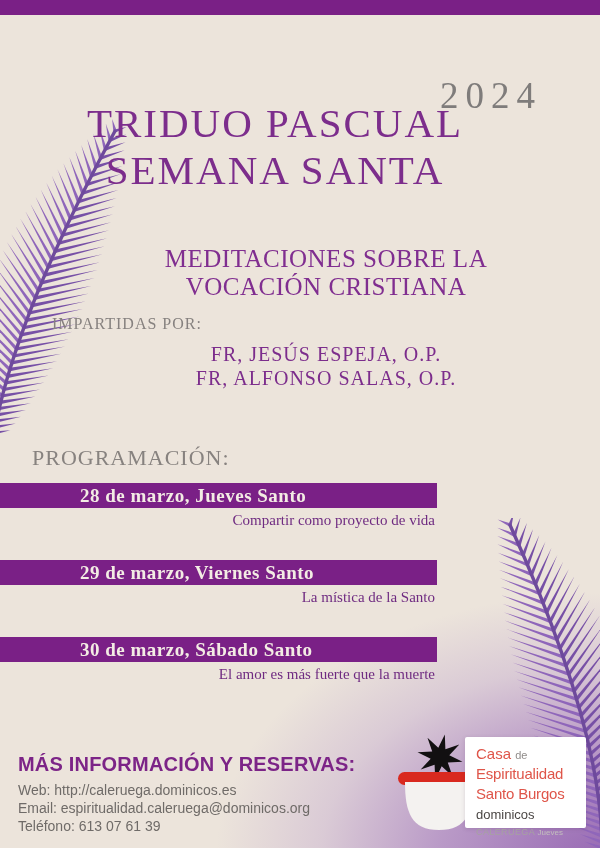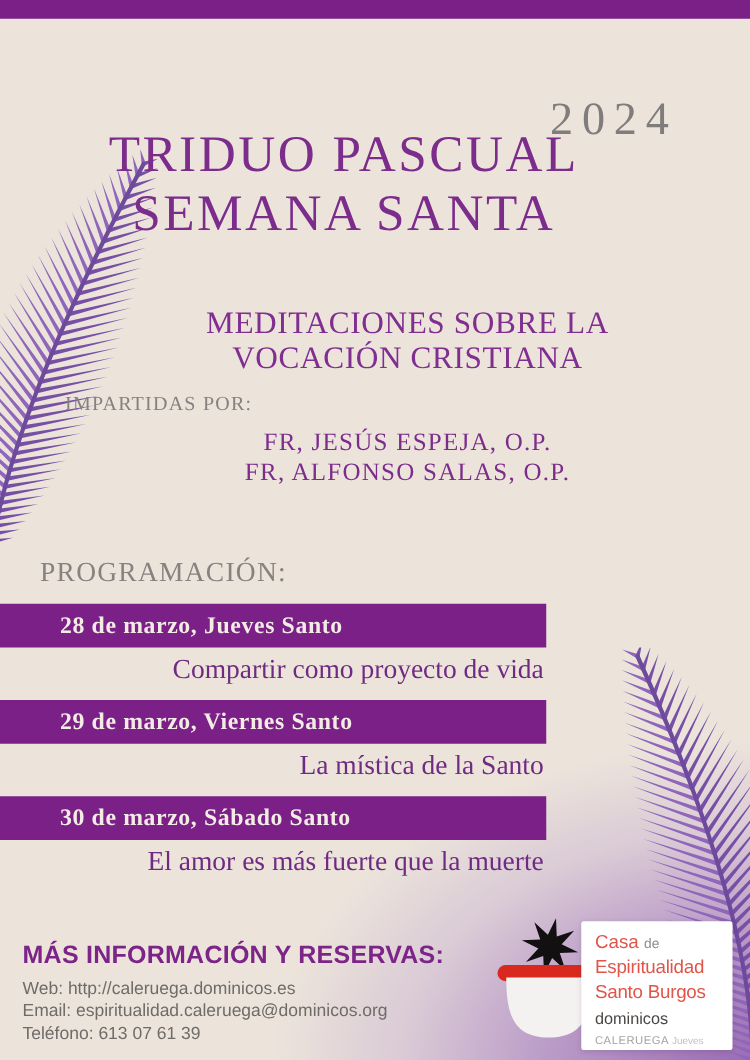--- a/index.html
+++ b/index.html
@@ -27,32 +27,32 @@
   .impartidas{position:absolute;top:315px;left:52px;width:548px;z-index:3;text-align:left;
               font-size:16px;letter-spacing:1px;color:#86817f;}
   .speakers{position:absolute;top:342px;left:52px;width:548px;z-index:3;text-align:center;
             font-size:20px;line-height:24px;letter-spacing:1px;color:#7c2d8c;}
 
   .prog-heading{position:absolute;top:445px;left:32px;z-index:3;
                 font-size:22px;letter-spacing:1px;color:#87827f;}
 
   .event{position:absolute;left:0;width:437px;z-index:3;}
   .event-1{top:483px;}  .event-2{top:560px;}  .event-3{top:637px;}
-  .event-bar{height:35px;background:#7a2086;display:flex;align-items:center;padding-left:48px;box-sizing:border-box;}
+  .event-bar{height:25px;background:#7a2086;display:flex;align-items:center;padding-left:80px;box-sizing:border-box;}
   .event-bar span{font-size:19px;font-weight:bold;letter-spacing:0.5px;color:#f3ece4;}
   .event-topic{margin-top:4px;text-align:right;padding-right:2px;
-               font-size:22px;color:#6f2b81;}
+               font-size:15px;color:#6f2b81;}
 
   .contact{position:absolute;left:18px;top:753px;z-index:3;
            font-family:"Liberation Sans","DejaVu Sans",sans-serif;}
   .contact-heading{font-size:20px;font-weight:bold;color:#7c2487;margin-bottom:5px;letter-spacing:0.2px;}
   .contact-line{font-size:14px;line-height:18px;color:#6f6b68;}
 
   .logo-icon{position:absolute;left:393px;top:728px;width:95px;height:110px;z-index:4;}
-  .logo-card{position:absolute;left:465px;top:737px;width:121px;height:103px;z-index:4;
+  .logo-card{position:absolute;left:465px;top:737px;width:121px;height:91px;z-index:4;
              background:#ffffff;border-radius:2px;box-sizing:border-box;padding:8px 4px 6px 11px;
              font-family:"Liberation Sans","DejaVu Sans",sans-serif;
              box-shadow:0 1px 4px rgba(60,30,70,0.15);}
   .coral{color:#df5549;}
   .logo-line{font-size:15px;line-height:20px;letter-spacing:-0.2px;}
   .logo-line1{font-size:15px;line-height:18px;}
   .logo-de{font-size:11px;color:#908c8a;}
   .logo-dominicos{font-size:13px;color:#4a4644;margin-top:3px;}
   .logo-caleruega{font-size:9px;color:#a6a2a0;margin-top:5px;letter-spacing:0.4px;}
   .logo-burgos{font-size:8px;color:#c3bfbd;letter-spacing:0;}

